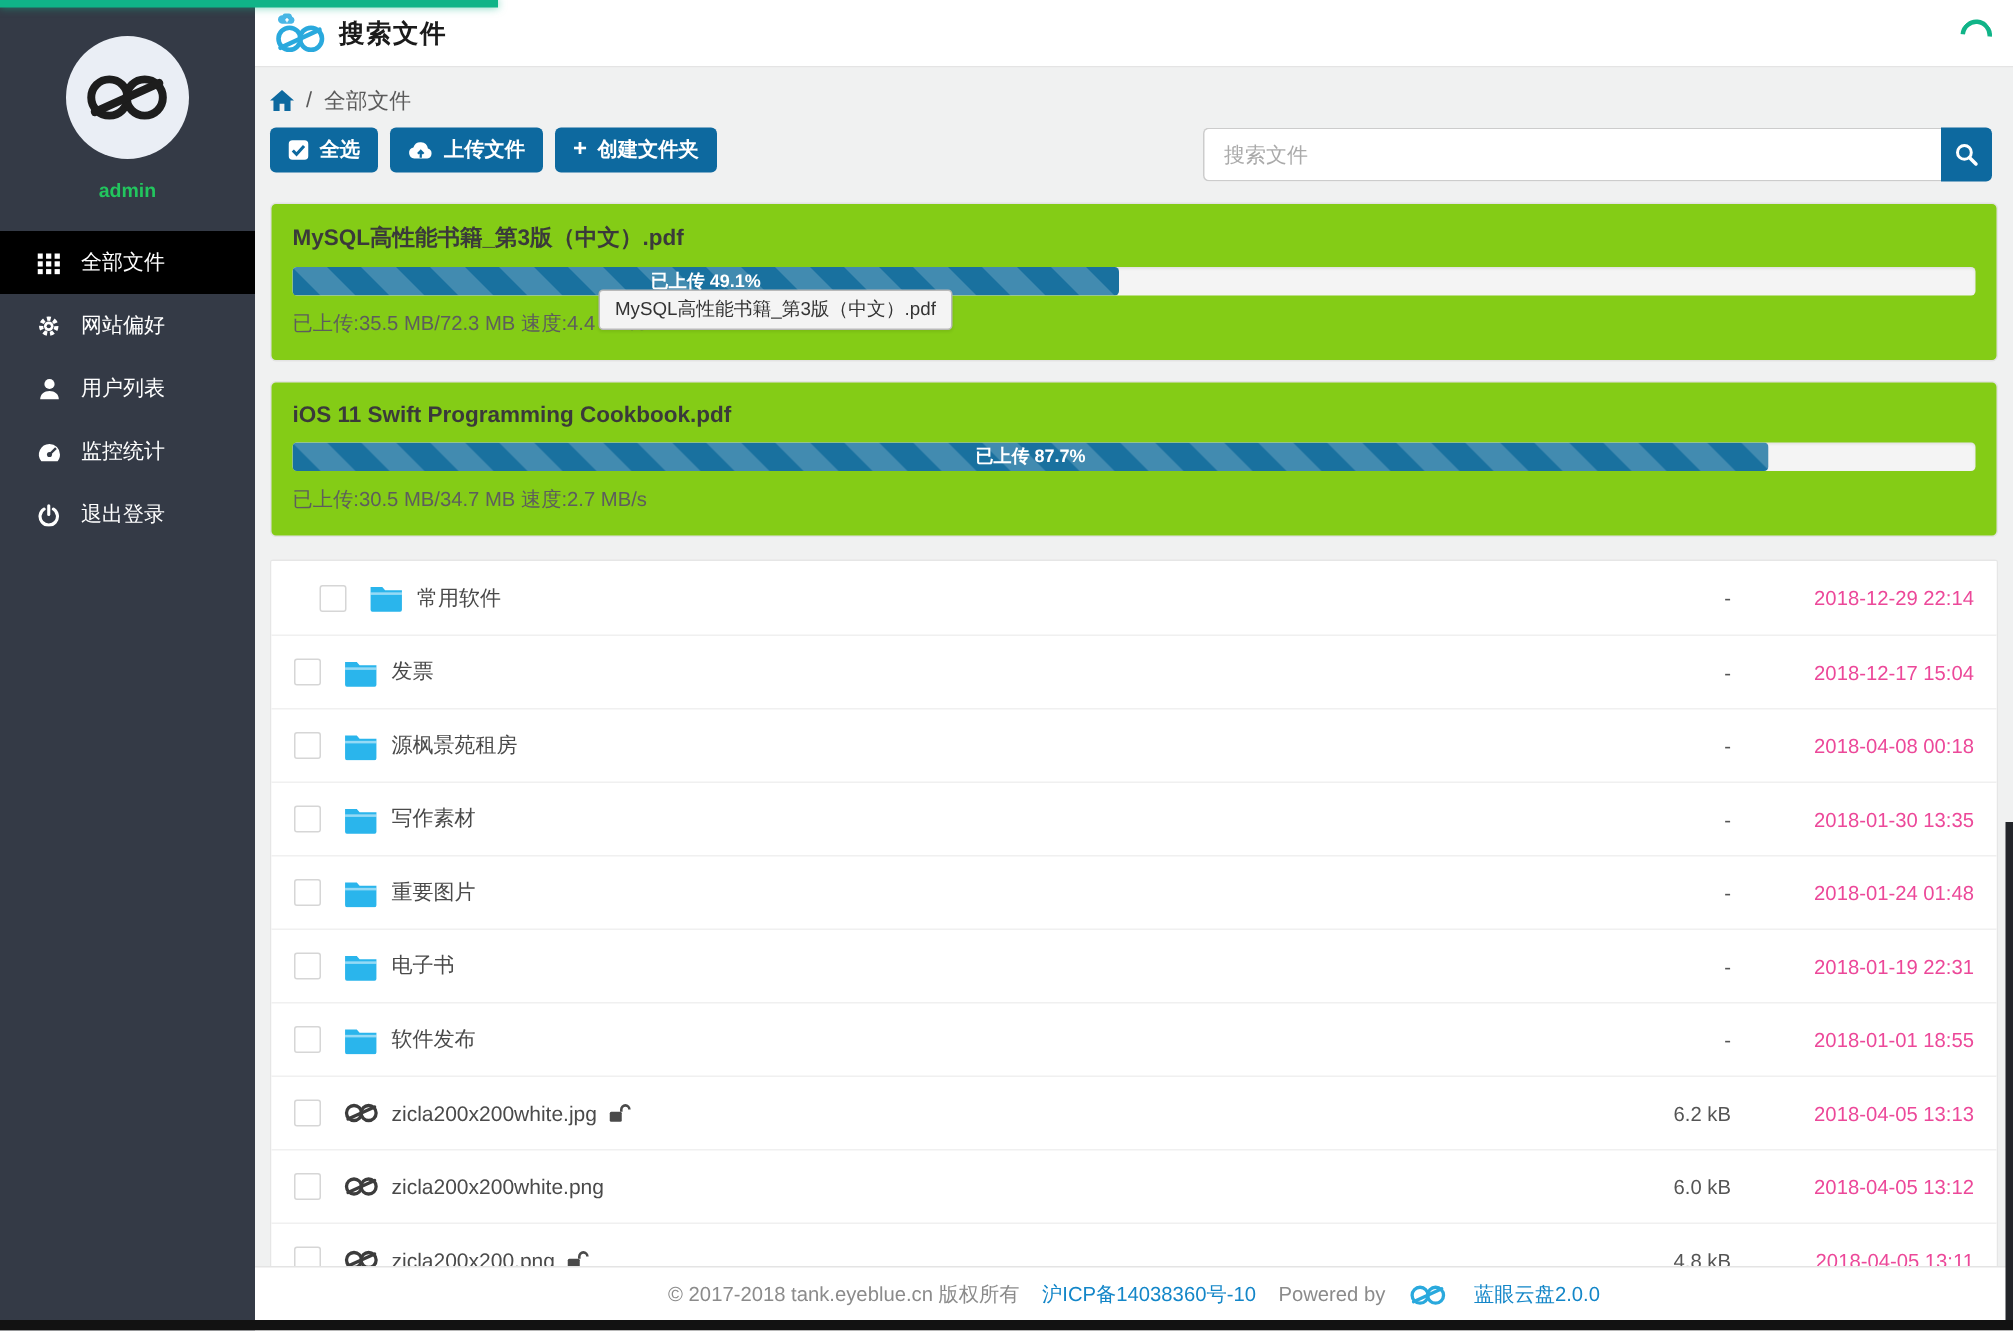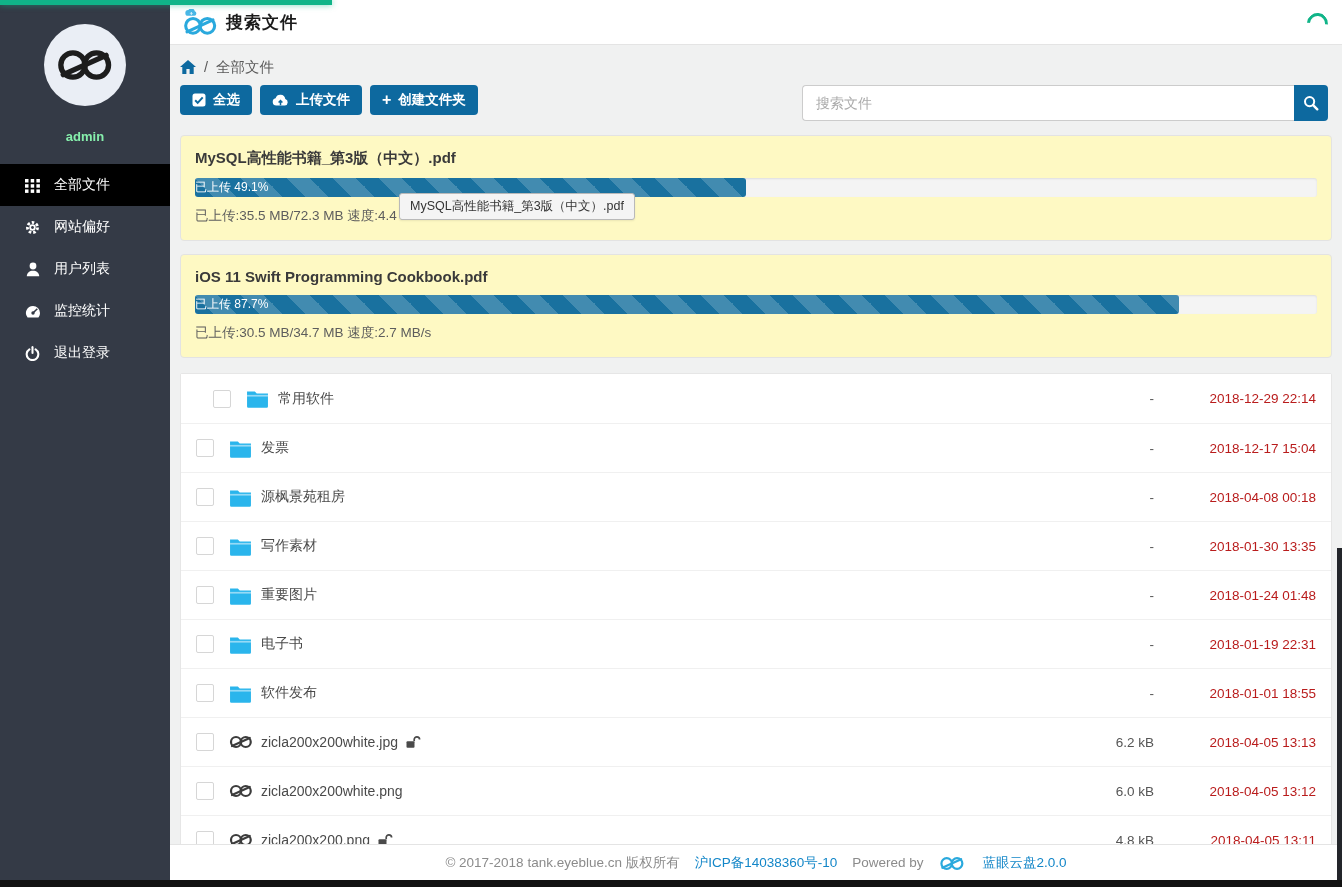--- a/index.html
+++ b/index.html
@@ -8,60 +8,60 @@
     position:relative; overflow:hidden;
     font-family:"Liberation Sans","DejaVu Sans",sans-serif;
     background:#f0f1f1;
   }
   
   .loadbar { position:absolute; top:0; left:0; width:332px; height:5px; background:#10b488; z-index:60; box-shadow:0 0 6px rgba(16,180,136,.6); }
   
   .sidebar { position:absolute; left:0; top:0; bottom:0; width:170px; background:#343a46; z-index:10; }
   .avatar-wrap { padding-top:24px; display:flex; justify-content:center; }
   .avatar { width:82px; height:82px; border-radius:50%; background:#eaeef5; display:flex; align-items:center; justify-content:center; }
-  .username { color:#86efac; font-weight:bold; font-size:13px; text-align:center; margin-top:23px; }
+  .username { color:#22c55e; font-weight:bold; font-size:13px; text-align:center; margin-top:13px; }
   .menu { margin-top:20px; }
   .menu-item { height:42px; display:flex; align-items:center; padding-left:24px; color:#fff; font-size:14px; cursor:pointer; }
   .menu-item.active { background:#000; }
   .mi-icon { width:17px; margin-right:13px; display:inline-flex; justify-content:center; }
   
   .header { position:absolute; left:170px; top:0; right:0; height:45px; background:#fff; border-bottom:1px solid #e4e4e4; display:flex; align-items:center; z-index:5; }
   .brand-logo { margin-left:11px; display:flex; }
   .brand-title { font-size:17px; font-weight:bold; color:#1b1b1b; margin-left:9px; letter-spacing:1px; }
   .spinner { position:absolute; right:14px; top:13px; width:21px; height:21px; border:3px solid transparent; border-top-color:#10b488; border-right-color:#10b488; border-radius:50%; transform:rotate(-40deg); }
   
   .main { position:absolute; left:170px; top:46px; right:0; bottom:0; padding:0 10px; }
   .breadcrumb { display:flex; align-items:center; gap:8px; height:36px; margin-top:3px; color:#5a5a5a; font-size:14.5px; }
   .toolbar-row { position:relative; height:37px; display:flex; }
   .btn { background:#0d699f; color:#fff; border:none; border-radius:4px; height:30px; padding:0 12px; font-size:13.5px; font-weight:bold; display:inline-flex; align-items:center; gap:7px; margin-right:8px; cursor:pointer; }
   .btn .plus { font-size:16px; font-weight:bold; line-height:1; }
   .search-group { position:absolute; right:4px; top:0; display:flex; height:36px; }
   .search-input { width:492px; height:36px; border:1px solid #ccc; border-right:none; border-radius:4px 0 0 4px; padding:0 13px; font-size:14px; color:#333; outline:none; background:#fff; }
   .search-input::placeholder { color:#aaa; }
   .search-btn { width:34px; height:36px; background:#0d699f; border:none; border-radius:0 4px 4px 0; display:flex; align-items:center; justify-content:center; cursor:pointer; }
   
-  .upload-card { background:#fef9c3; border:1px solid #e3e3e3; border-radius:4px; margin-top:13px; padding:13px 14px 15px; position:relative; }
+  .upload-card { background:#84cc16; border:1px solid #e3e3e3; border-radius:4px; margin-top:13px; padding:13px 14px 15px; position:relative; }
   .upload-title { font-size:15px; font-weight:bold; color:#3a3a3a; }
   .progress-track { margin-top:10px; height:19px; background:#f4f4f4; border-radius:3px; box-shadow:inset 0 1px 2px rgba(0,0,0,.09); }
   .progress-fill { height:19px; border-radius:3px; background-color:#19719f;
     background-image:linear-gradient(45deg, rgba(255,255,255,.18) 25%, transparent 25%, transparent 50%, rgba(255,255,255,.18) 50%, rgba(255,255,255,.18) 75%, transparent 75%, transparent);
-    background-size:46px 46px; color:#fff; font-size:12px; font-weight:normal; line-height:19px; white-space:nowrap; }
+    background-size:46px 46px; color:#fff; font-size:12px; font-weight:bold; text-align:center; line-height:19px; white-space:nowrap; }
   .upload-stats { margin-top:10px; font-size:13.5px; color:#5d5d5d; }
   .tooltip { position:absolute; left:218px; top:57px; background:#f4f4f4; border:1px solid #b9b9b9; border-radius:3px; padding:4px 10px; font-size:12.5px; color:#333; z-index:4; white-space:nowrap; box-shadow:0 1px 2px rgba(0,0,0,.08); }
   
   .file-list { background:#fff; border:1px solid #e6e6e6; border-radius:2px; margin-top:15px; }
   .file-row { height:49px; display:flex; align-items:center; padding:0 15px; border-top:1px solid #f0f0f0; font-size:14px; background:#fff; }
   .file-row:first-child { border-top:none;padding-left:32px; }
   .checkbox { width:18px; height:18px; border:1px solid #d6d6d6; border-radius:2px; background:#fff; margin-right:15px; flex:none; cursor:pointer; }
   .row-icon { width:27px; display:flex; align-items:center; }
   .file-name { color:#4a4a4a; margin-left:5px; cursor:pointer; }
   .lock { margin-left:8px; display:flex; align-items:flex-start; }
   .spacer { flex:1; }
   .file-size { width:110px; text-align:right; color:#555; font-size:13.5px; }
-  .file-date { width:162px; text-align:right; color:#b91c1c; font-size:13.5px; }
+  .file-date { width:162px; text-align:right; color:#ec4899; font-size:13.5px; }
   
   .footer { position:absolute; left:170px; right:0; bottom:7px; height:36px; background:#fff; border-top:1px solid #e4e4e4; display:flex; align-items:center; justify-content:center; gap:15px; font-size:13.5px; color:#8b8b8b; z-index:5; }
   .footer .link { color:#1386c8; cursor:pointer; }
   .f-brand { display:flex; align-items:center; gap:18px; color:#1386c8; cursor:pointer; }
   
   .bottom-strip { position:absolute; left:0; right:0; bottom:0; height:7px; background:#121212; z-index:70; }
   .right-strip { position:absolute; right:0; top:548px; bottom:7px; width:5px; background:#23252a; z-index:65; }
 </style>
 </head>
 <body>

